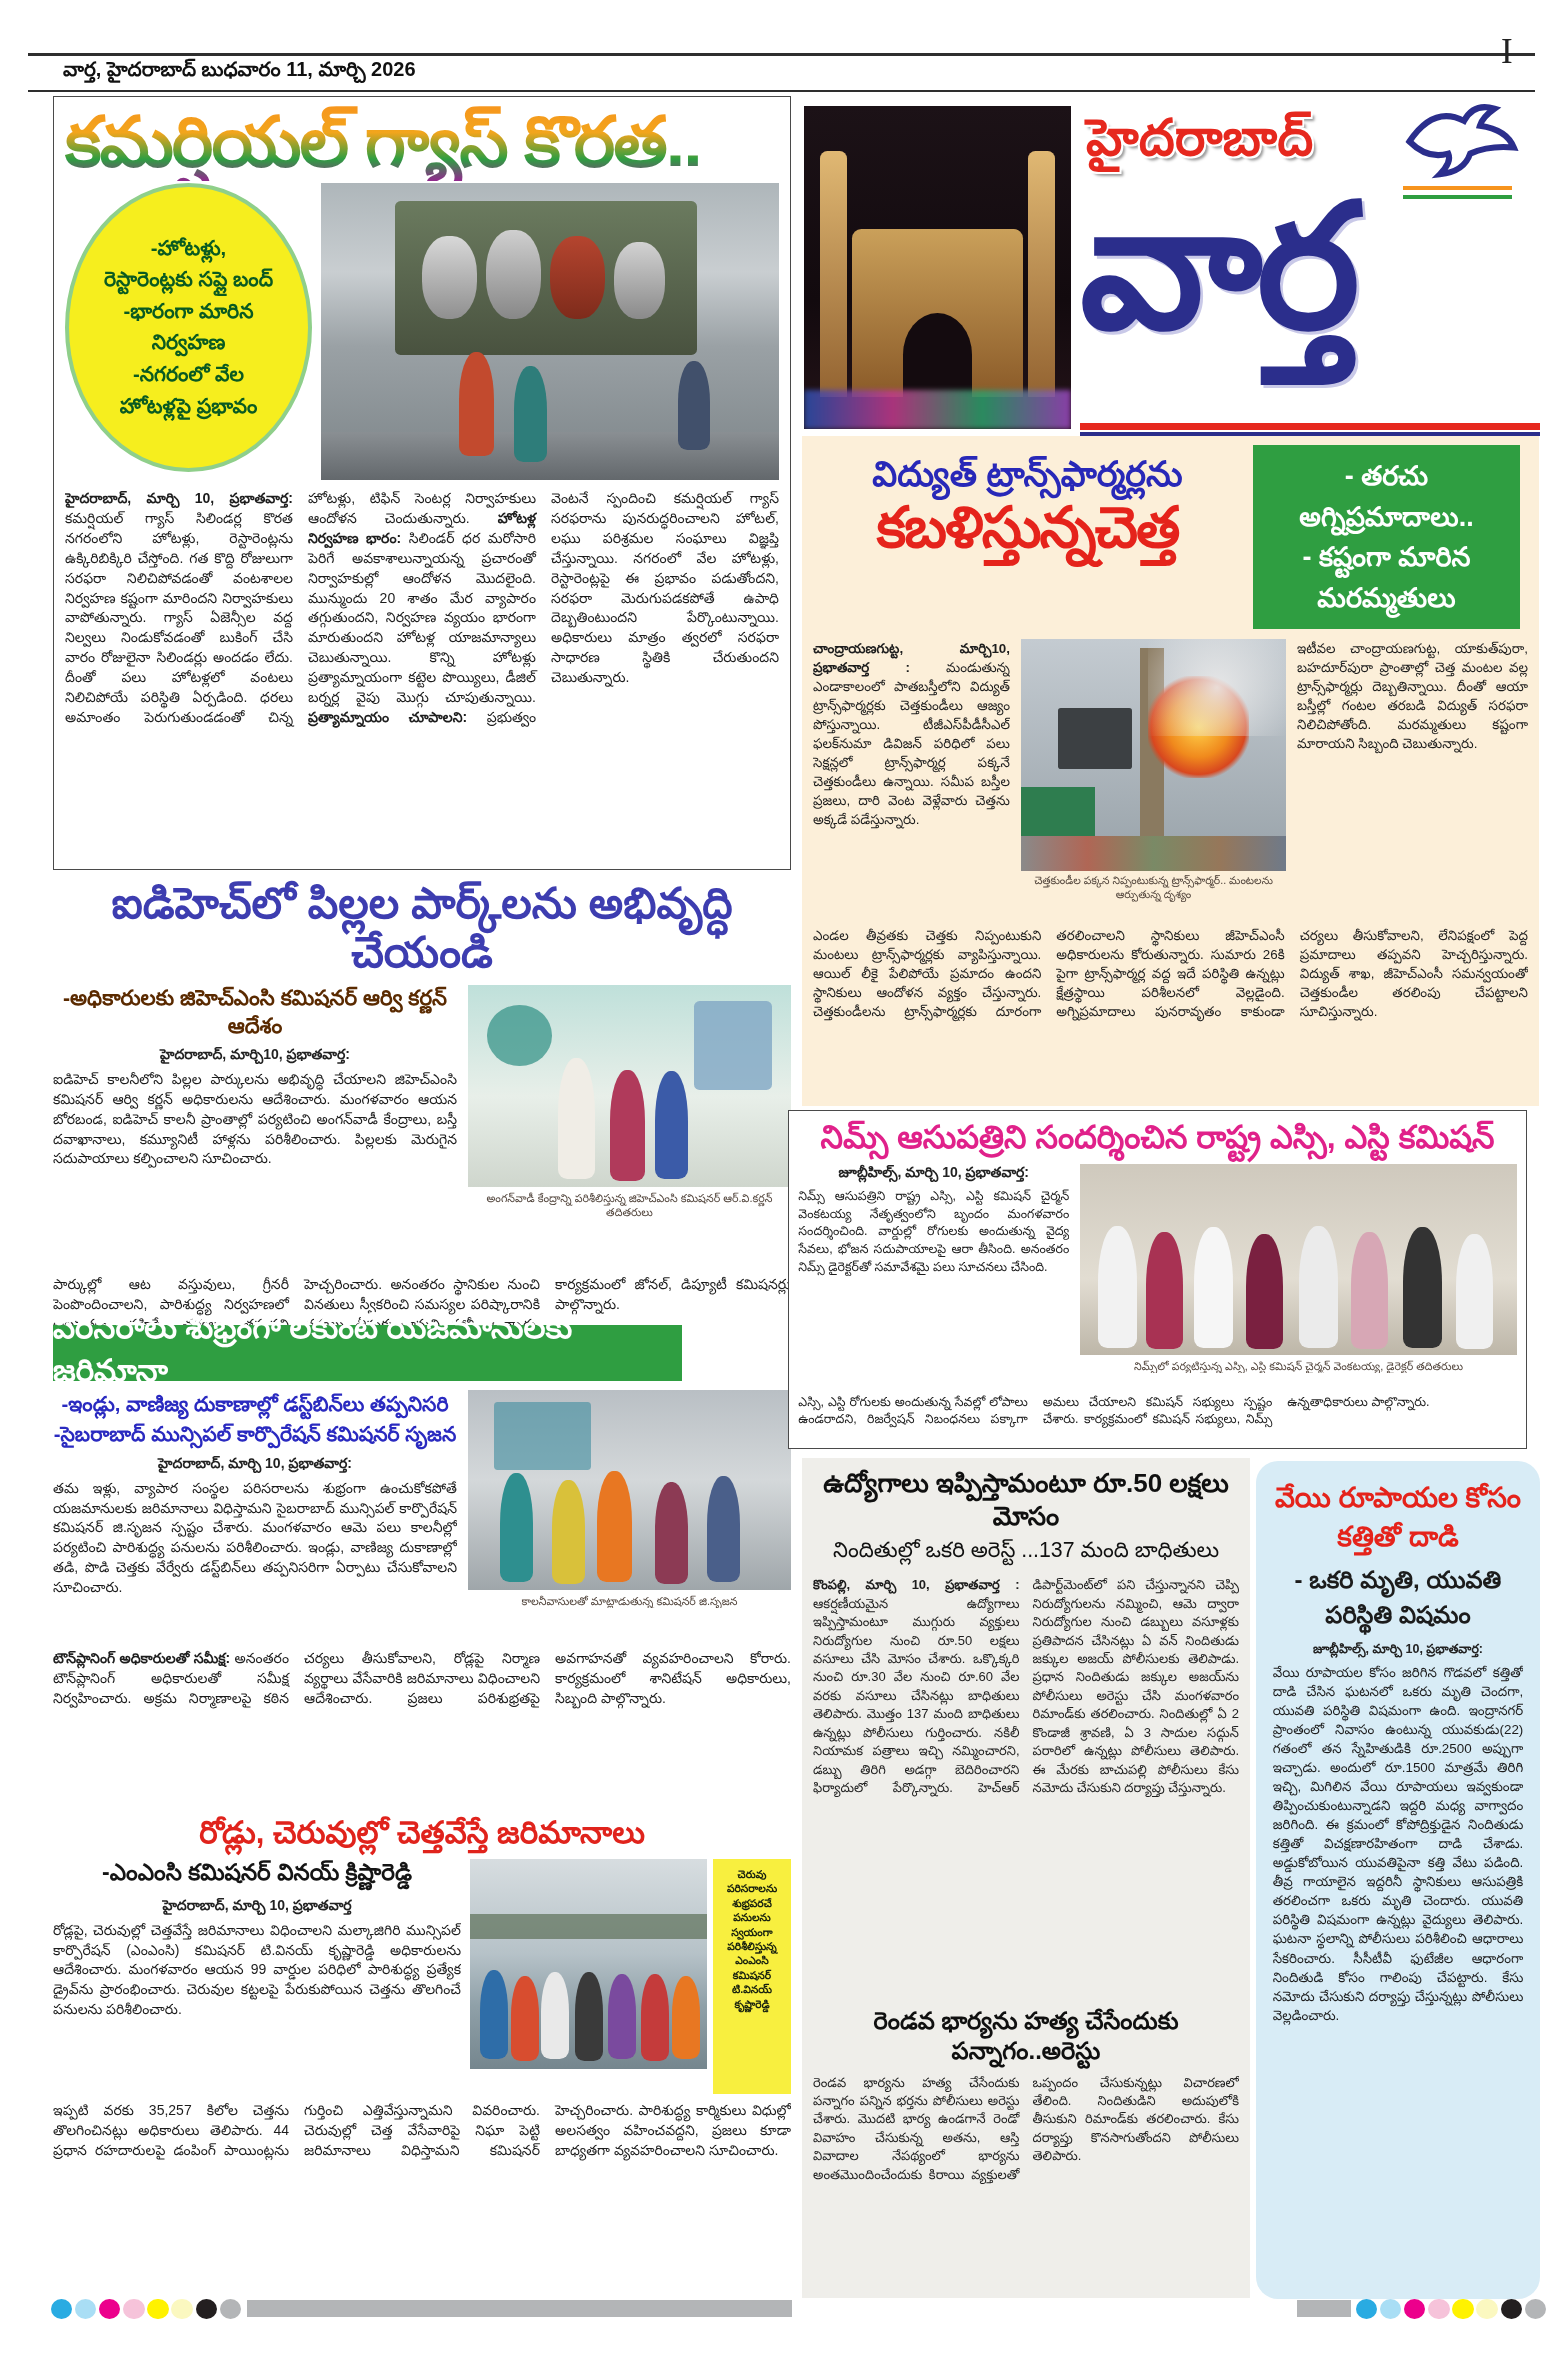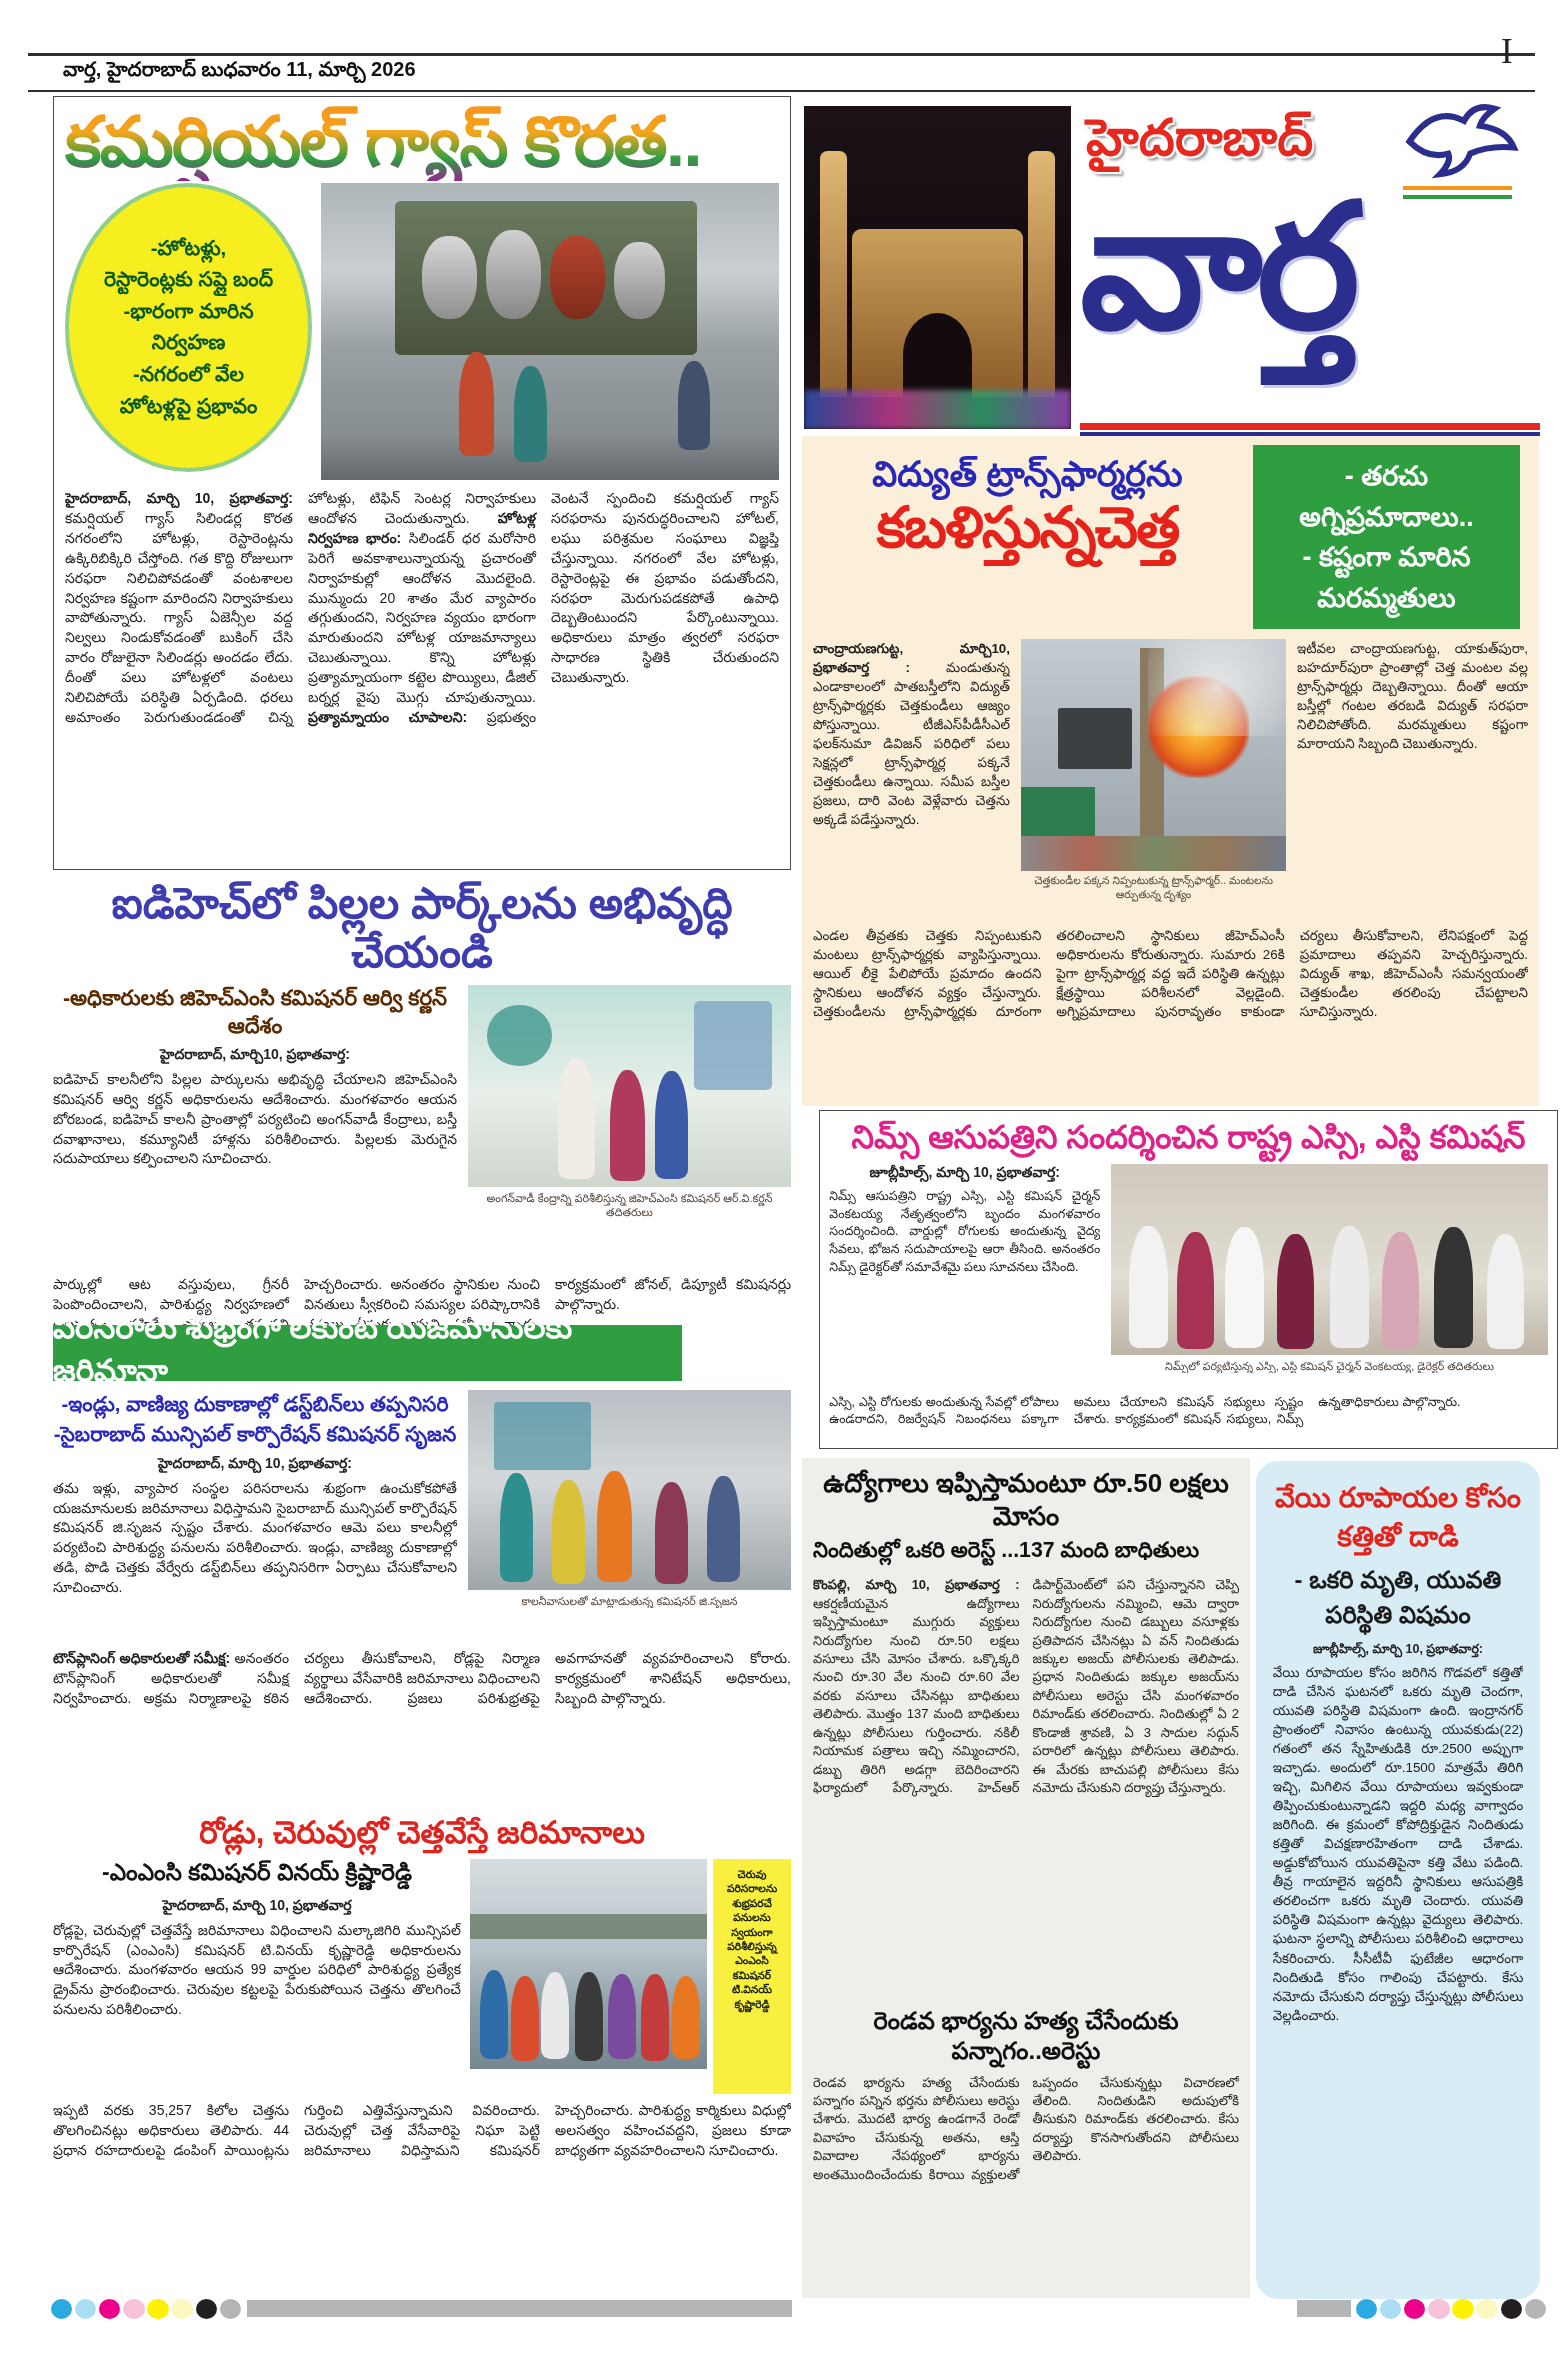--- a/index.html
+++ b/index.html
@@ -56,27 +56,27 @@
   .mast-rule-b{left:278px;top:339px;width:460px;height:3.7px;background:#2b2e8c;}
   .tric{left:601px;top:93px;width:109px;height:13px;}
   .tric div{height:4.3px;}
   
   #tf{left:802px;top:436px;width:737px;height:670px;background:#fcefd9;box-sizing:border-box;padding:9.3px 11px;}
   .tf-kicker{font-size:35px;font-weight:800;color:#2828b8;text-align:center;line-height:1.2;}
   .tf-head{font-size:57px;font-weight:800;color:#e5231b;text-align:center;line-height:1.15;letter-spacing:-1.9px;}
   .tf-green{width:267px;min-width:267px;height:184px;background:#2f9e41;color:#fff;font-size:27px;font-weight:bold;
     display:flex;flex-direction:column;justify-content:center;align-items:center;text-align:center;line-height:1.5;}
   
-  #nims{left:819px;top:1110px;width:739px;height:339px;border:1.9px solid #4a4a4a;background:#fff;
+  #nims{left:788px;top:1110px;width:739px;height:339px;border:1.9px solid #4a4a4a;background:#fff;
     box-sizing:border-box;padding:7.4px 9.3px;}
   .nims-head{font-size:32px;font-weight:800;color:#e0218a;text-align:center;line-height:1.2;}
   
   #jobs{left:802px;top:1458px;width:448px;height:840px;background:#efeeea;box-sizing:border-box;padding:9.3px 11px;}
   .jobs-h1{font-size:26px;font-weight:800;color:#101010;text-align:center;line-height:1.25;}
-  .jobs-h2{font-size:21.3px;font-weight:700;color:#101010;margin-top:5.6px;}
+  .jobs-h2{font-size:21.3px;font-weight:400;color:#101010;text-align:center;margin-top:5.6px;}
   .jobs-h3{font-size:24px;font-weight:800;color:#101010;text-align:center;margin-top:11px;line-height:1.25;}
   
   #knife{left:1256px;top:1461px;width:284px;height:838px;background:#d8ecf6;border-radius:22px;
     box-sizing:border-box;padding:16.7px 16.7px;}
   .knife-h{font-size:28px;font-weight:800;color:#e5231b;text-align:center;line-height:1.4;}
   .knife-sub{font-size:24px;font-weight:800;color:#1c1c1c;text-align:center;line-height:1.45;margin-top:7.4px;}
   
   .dotrow{display:flex;gap:2.8px;}
   .dot{width:21.3px;height:20.4px;border-radius:50%;}
   .c1{background:#29abe2}.c2{background:#a9def5}.c3{background:#ec008c}.c4{background:#f6c3da}

